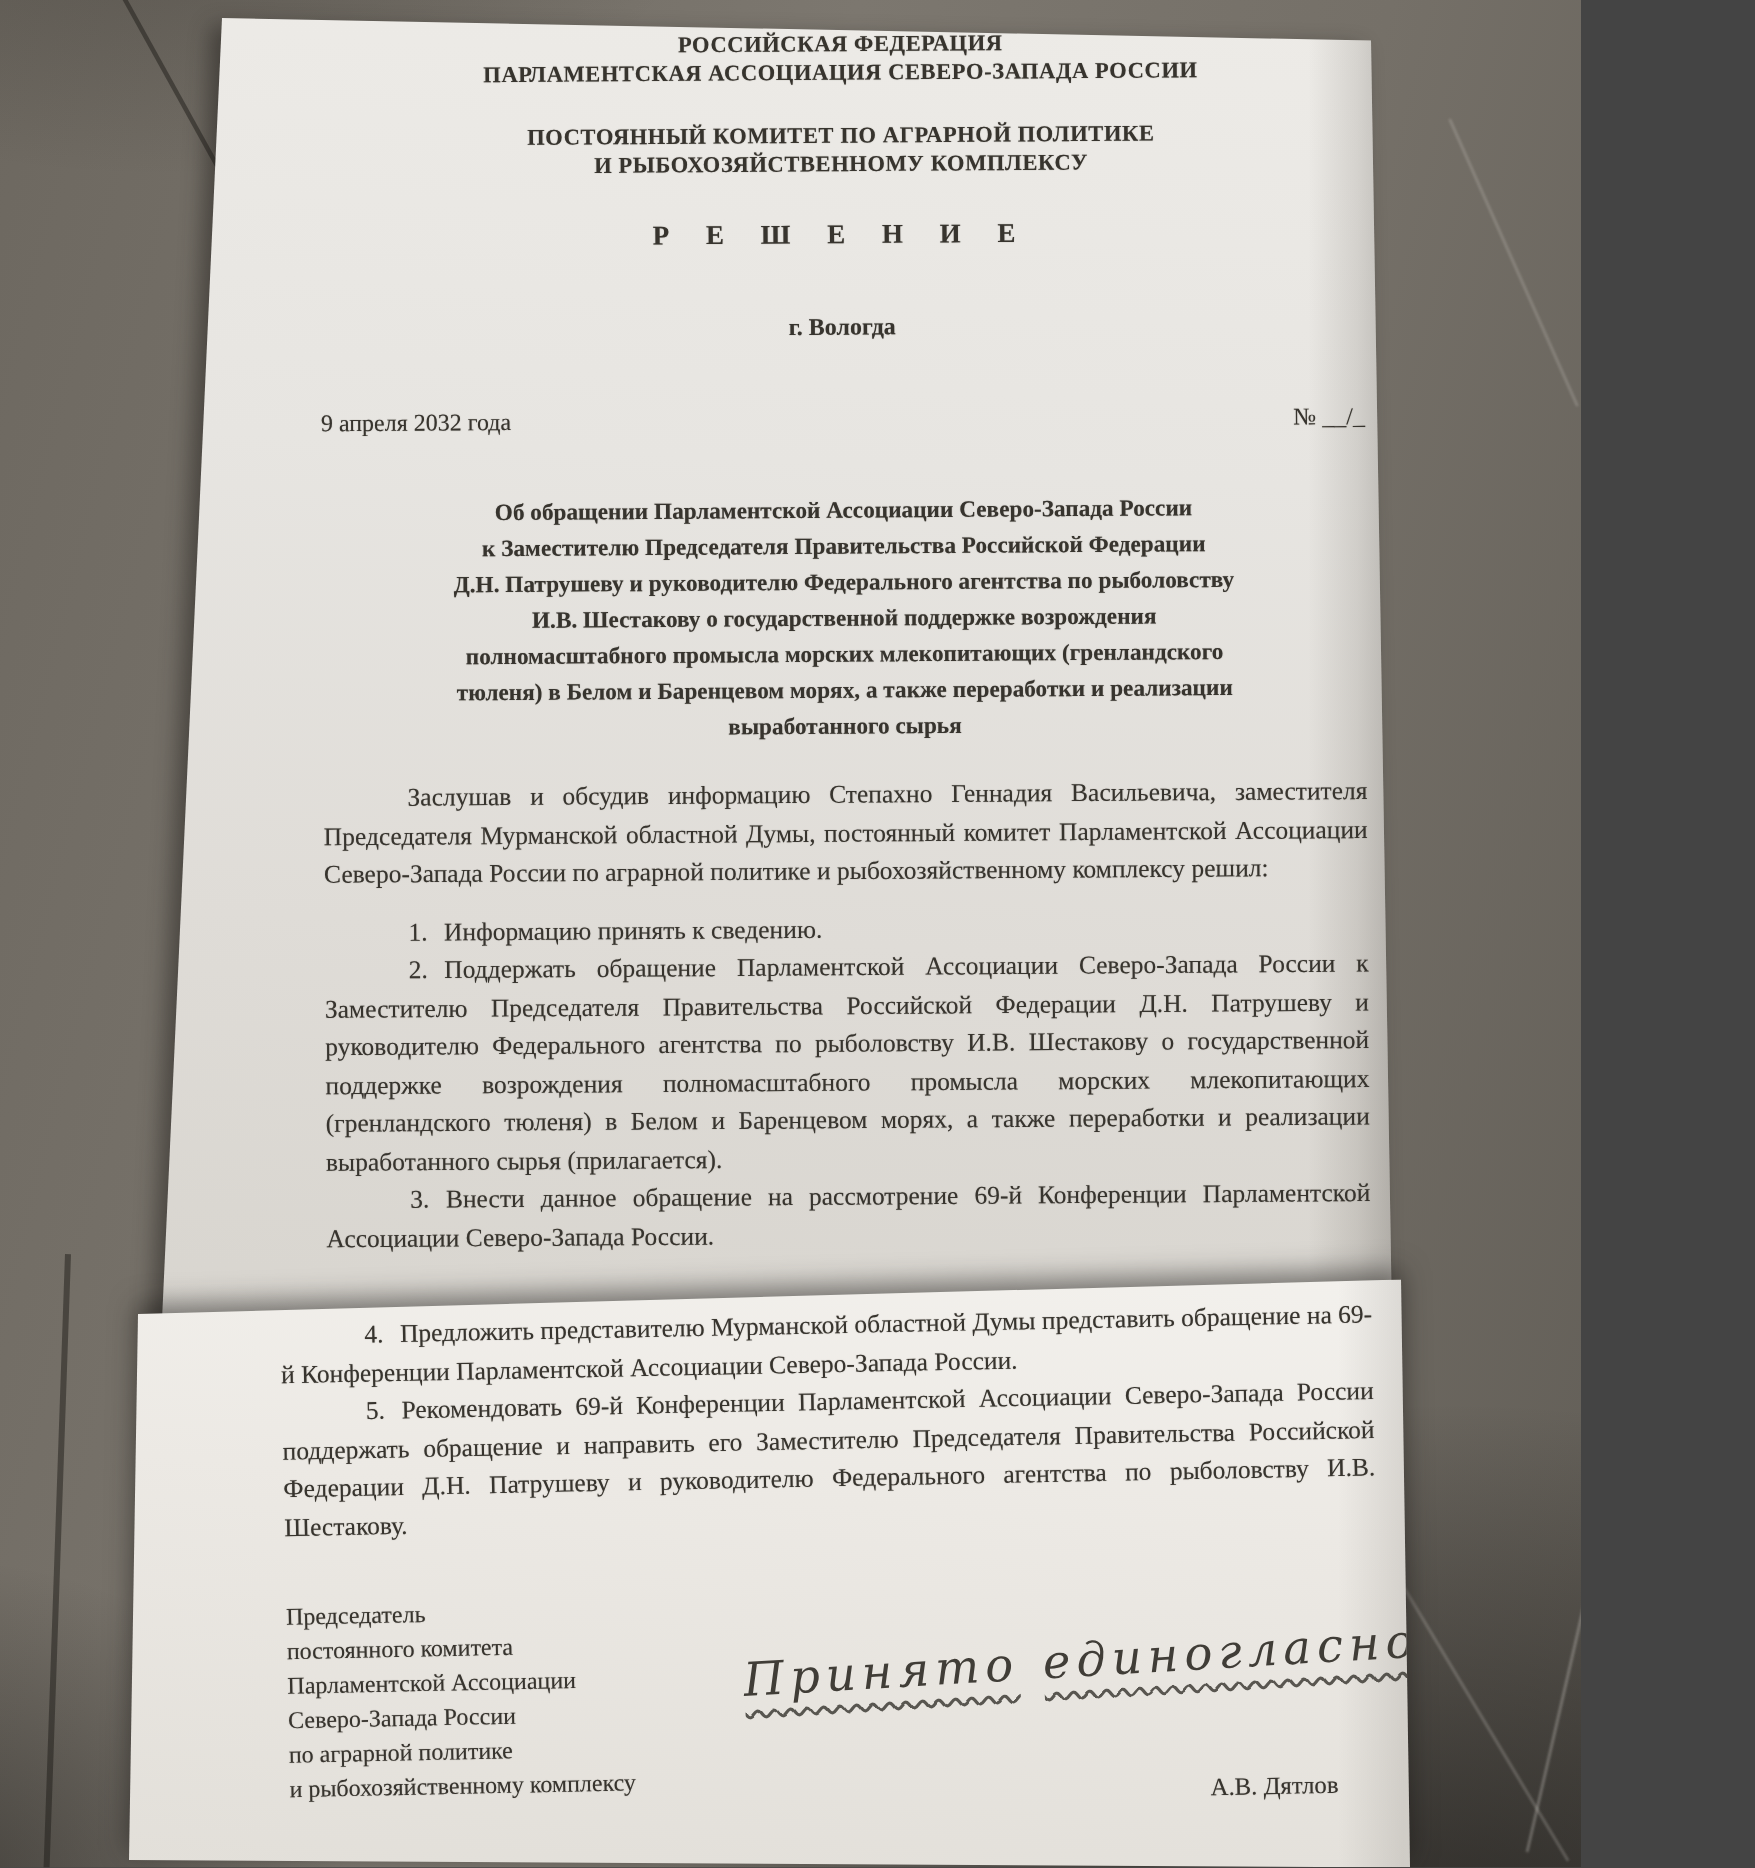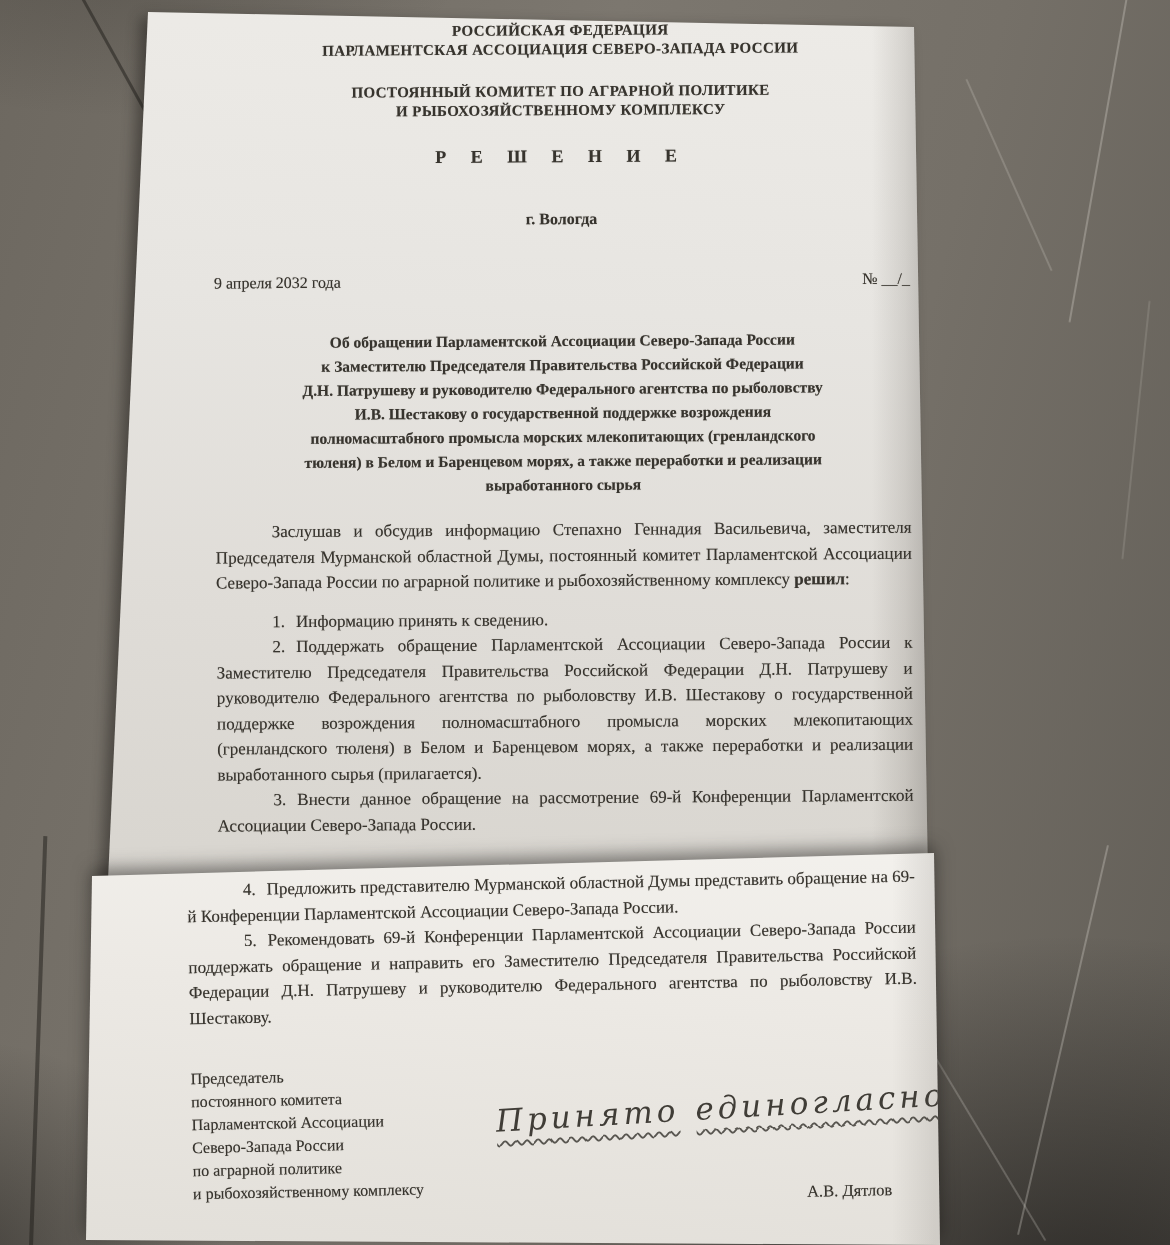--- a/index.html
+++ b/index.html
@@ -1,17 +1,17 @@
 <!DOCTYPE html>
 <html><head>
 <meta charset="utf-8">
 <style>
   html,body { margin:0; padding:0; background:#444; }
   .scene {
-    position:relative; width:1170px; height:1245px; overflow:hidden;
+    position:relative; width:1054px; height:1245px; overflow:hidden;
     font-family:"Liberation Serif","DejaVu Serif",serif;
     background:
       radial-gradient(ellipse 900px 600px at 92% 104%, rgba(12,11,10,0.62), transparent 60%),
       radial-gradient(ellipse 500px 420px at -4% 102%, rgba(18,17,15,0.5), transparent 55%),
       radial-gradient(ellipse 600px 300px at 10% -5%, rgba(30,28,25,0.25), transparent 60%),
       linear-gradient(104deg,#6d6860 0%,#7c776f 42%,#757068 68%,#625e57 100%);
   }
   .vein { position:absolute; width:2px; background:rgba(238,234,226,0.27); filter:blur(0.7px); border-radius:2px; }
   .vein.v1 { left:1098px; top:-15px; height:340px; transform:rotate(10deg); }
   .vein.v2 { left:1008px; top:70px;  height:210px; transform:rotate(-24deg); opacity:.7; }
@@ -47,21 +47,21 @@
   .content1 { padding:14px 22px 0 112px; transform:rotate(-0.4deg); transform-origin:40% 0; }
   .content2 { padding:34px 30px 0 108px; transform:rotate(-1.15deg); transform-origin:8% 0; }
 
   .org, .committee { text-align:center; font-weight:bold; font-size:15px; line-height:19px; letter-spacing:0.4px; }
   .committee-block { margin-top:23px; }
   .doctype { text-align:center; font-weight:bold; font-size:18px; letter-spacing:10px; margin-top:26px; }
   .city    { text-align:center; font-weight:bold; font-size:16px; margin-top:43px; }
   .daterow { display:flex; justify-content:space-between; align-items:baseline; font-size:16px; margin-top:44px; }
   .subject { margin-top:39px; text-align:center; font-weight:bold; font-size:15.5px; line-height:24px; }
   .preamble { margin:20px 0 0 0; font-size:17px; line-height:25.5px; text-align:justify; text-indent:56px; }
-  .bold { font-weight:bold; }
+  .bold { font-weight:normal; }
   .item { margin:0; font-size:17px; line-height:25.5px; text-align:justify; text-indent:56px; }
   .items-start { margin-top:13px; }
   .num { margin-right:11px; }
   .sig { margin-top:36px; font-size:16px; line-height:23px; }
   .note { position:absolute; left:412px; top:256px; transform:rotate(-2.2deg); white-space:nowrap;
           font-family:"DejaVu Serif",serif; font-style:italic; font-size:31px; letter-spacing:4px;
           color:#403d37; text-shadow:none; }
   .note .w { text-decoration-line:underline; text-decoration-style:wavy;
              text-decoration-thickness:1.5px; text-decoration-color:rgba(64,61,55,0.85);
              text-underline-offset:9px; }

